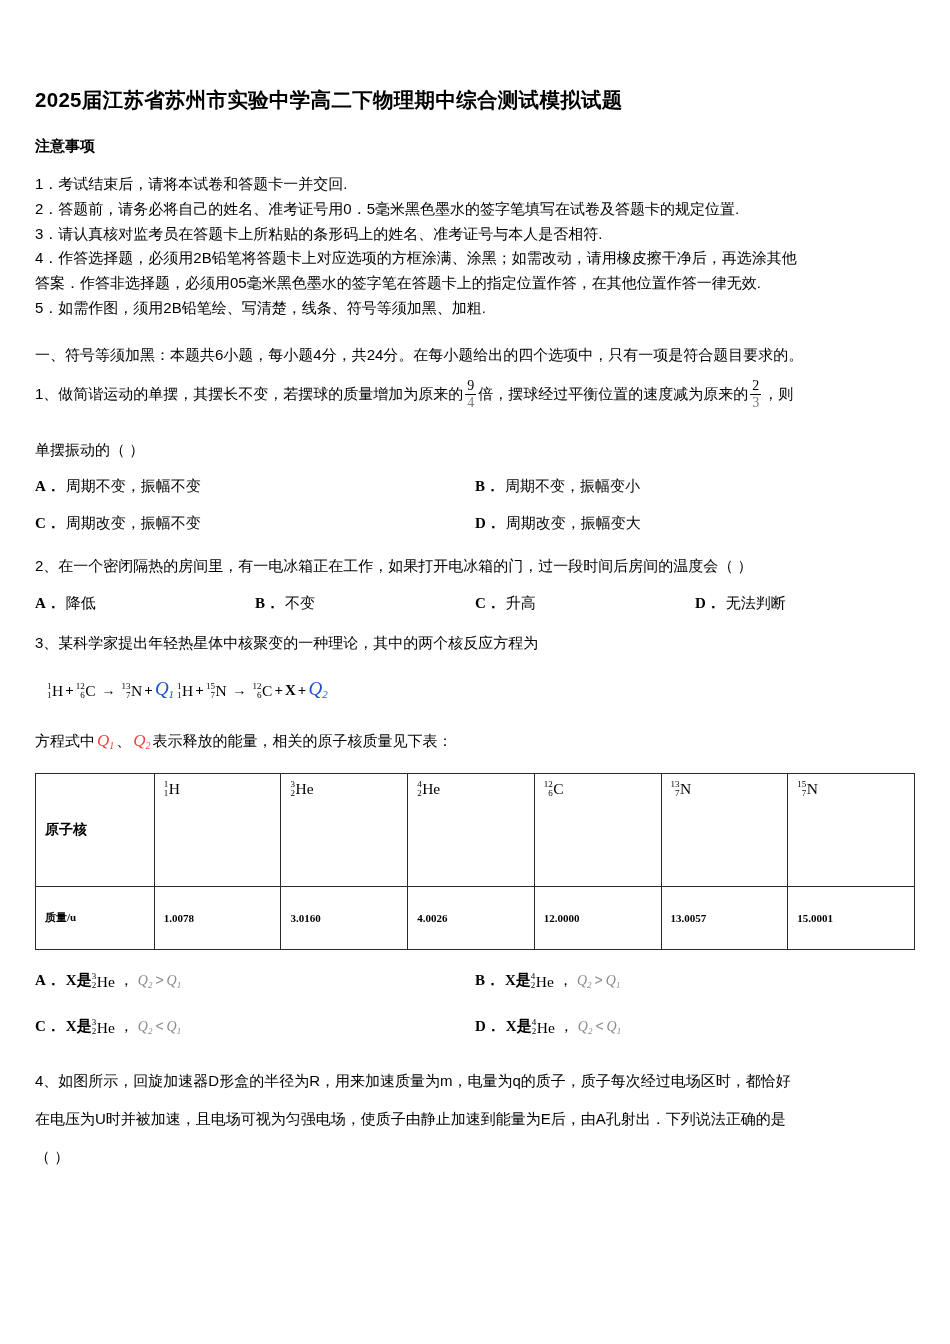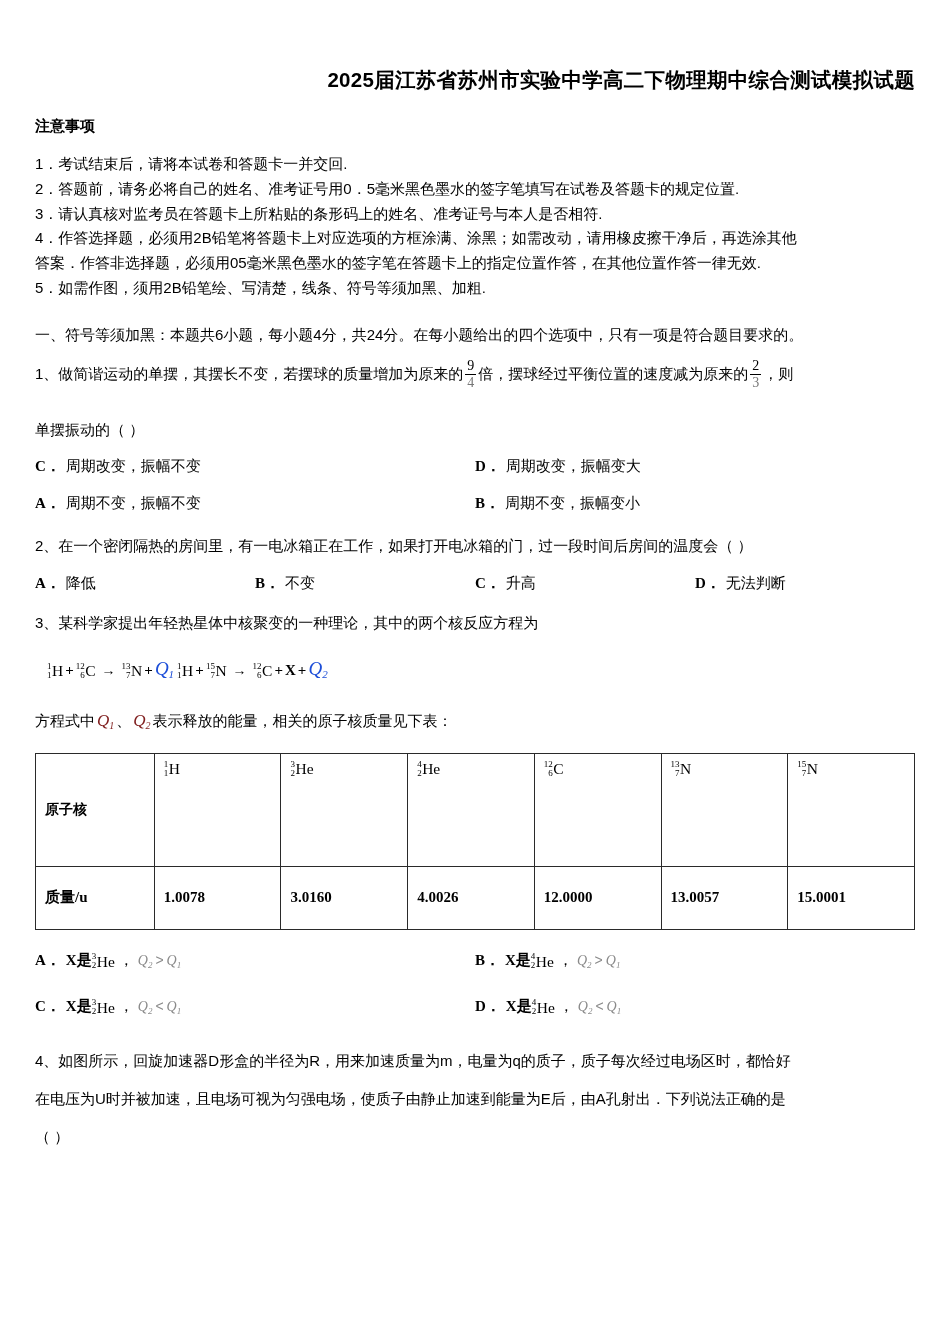--- a/index.html
+++ b/index.html
@@ -18,26 +18,26 @@
   .page {
     width: 950px;
     height: 1344px;
     position: relative;
     box-sizing: border-box;
     padding: 0 35px;
   }
 
   
   .doc-title {
-    text-align: right;
+    text-align: left;
     font-size: 20.5px;
     font-weight: bold;
     letter-spacing: 0.3px;
     margin: 0;
-    padding-top: 68px;
+    padding-top: 88px;
     line-height: 1.2;
     font-family: "Liberation Sans", "DejaVu Sans", sans-serif;
   }
 
   
   .notice {
     margin-top: 22px;
   }
   .notice-heading {
     font-size: 15px;
@@ -146,21 +146,21 @@
   .eq-op { font-weight: bold; padding: 0 2px; }
   .eq-arrow { padding: 0 6px; font-size: 14px; }
   .qsym {
     font-family: "Liberation Serif", "DejaVu Serif", serif;
     font-style: italic;
     white-space: nowrap;
   }
   .qsym .qb { font-size: 9px; vertical-align: -0.3em; }
   .q-big { font-size: 19px; color: #1d4ed8; }
   .q-big .qb { font-size: 11px; }
-  .q-mid { font-size: 17px; color: #7f1d1d; }
+  .q-mid { font-size: 17px; color: #ef4444; }
   .q-mid .qb { font-size: 10px; }
   .q-small { font-size: 14px; color: #8a8a8a; }
   .q-small .qb { font-size: 9px; }
   .bold-x { font-weight: bold; font-family: "Liberation Serif","DejaVu Serif",serif; }
 
   .mid-line {
     font-size: 15px;
     font-family: "Liberation Sans", "DejaVu Sans", sans-serif;
     margin-top: 22px;
     line-height: 1.8;
@@ -178,21 +178,21 @@
     padding: 6px 9px;
     vertical-align: top;
     font-family: "Liberation Sans", "DejaVu Sans", sans-serif;
     font-size: 14px;
   }
   table.nuclide-table tr.head-row td { height: 100px; }
   table.nuclide-table tr.mass-row td {
     height: 50px;
     font-weight: bold;
     font-family: "Liberation Serif", "DejaVu Serif", serif;
-    font-size: 15px;
+    font-size: 11px;
     vertical-align: middle;
   }
   td.rowlabel {
     font-weight: bold;
     font-size: 15px;
     font-family: "Liberation Sans", "DejaVu Sans", sans-serif;
     vertical-align: middle !important;
   }
   tr.head-row td.rowlabel { vertical-align: middle !important; }
   col.c0 { width: 13.5%; }
@@ -221,26 +221,26 @@
   </div>
 
   <div class="section-head">一、符号等须加黑：本题共6小题，每小题4分，共24分。在每小题给出的四个选项中，只有一项是符合题目要求的。</div>
 
   <div class="question q-stem-1">
     <span>1、</span><span>做简谐运动的单摆，其摆长不变，若摆球的质量增加为原来的</span><span class="frac"><span class="num">9</span><span class="den">4</span></span><span>倍，摆球经过平衡位置的速度减为原来的</span><span class="frac"><span class="num">2</span><span class="den">3</span></span><span>，则</span>
   </div>
   <div class="q-follow">单摆振动的（    ）</div>
 
   <div class="opt-row two-col">
+    <div class="opt"><span class="opt-label">A．</span><span>周期不变，振幅不变</span></div>
+    <div class="opt"><span class="opt-label">B．</span><span>周期不变，振幅变小</span></div>
+  </div>
+  <div class="opt-row two-col">
     <div class="opt"><span class="opt-label">C．</span><span>周期改变，振幅不变</span></div>
     <div class="opt"><span class="opt-label">D．</span><span>周期改变，振幅变大</span></div>
-  </div>
-  <div class="opt-row two-col">
-    <div class="opt"><span class="opt-label">A．</span><span>周期不变，振幅不变</span></div>
-    <div class="opt"><span class="opt-label">B．</span><span>周期不变，振幅变小</span></div>
   </div>
 
   <div class="question tight">2、在一个密闭隔热的房间里，有一电冰箱正在工作，如果打开电冰箱的门，过一段时间后房间的温度会（      ）</div>
   <div class="opt-row four-col">
     <div class="opt"><span class="opt-label">A．</span><span>降低</span></div>
     <div class="opt"><span class="opt-label">B．</span><span>不变</span></div>
     <div class="opt"><span class="opt-label">C．</span><span>升高</span></div>
     <div class="opt"><span class="opt-label">D．</span><span>无法判断</span></div>
   </div>
 

